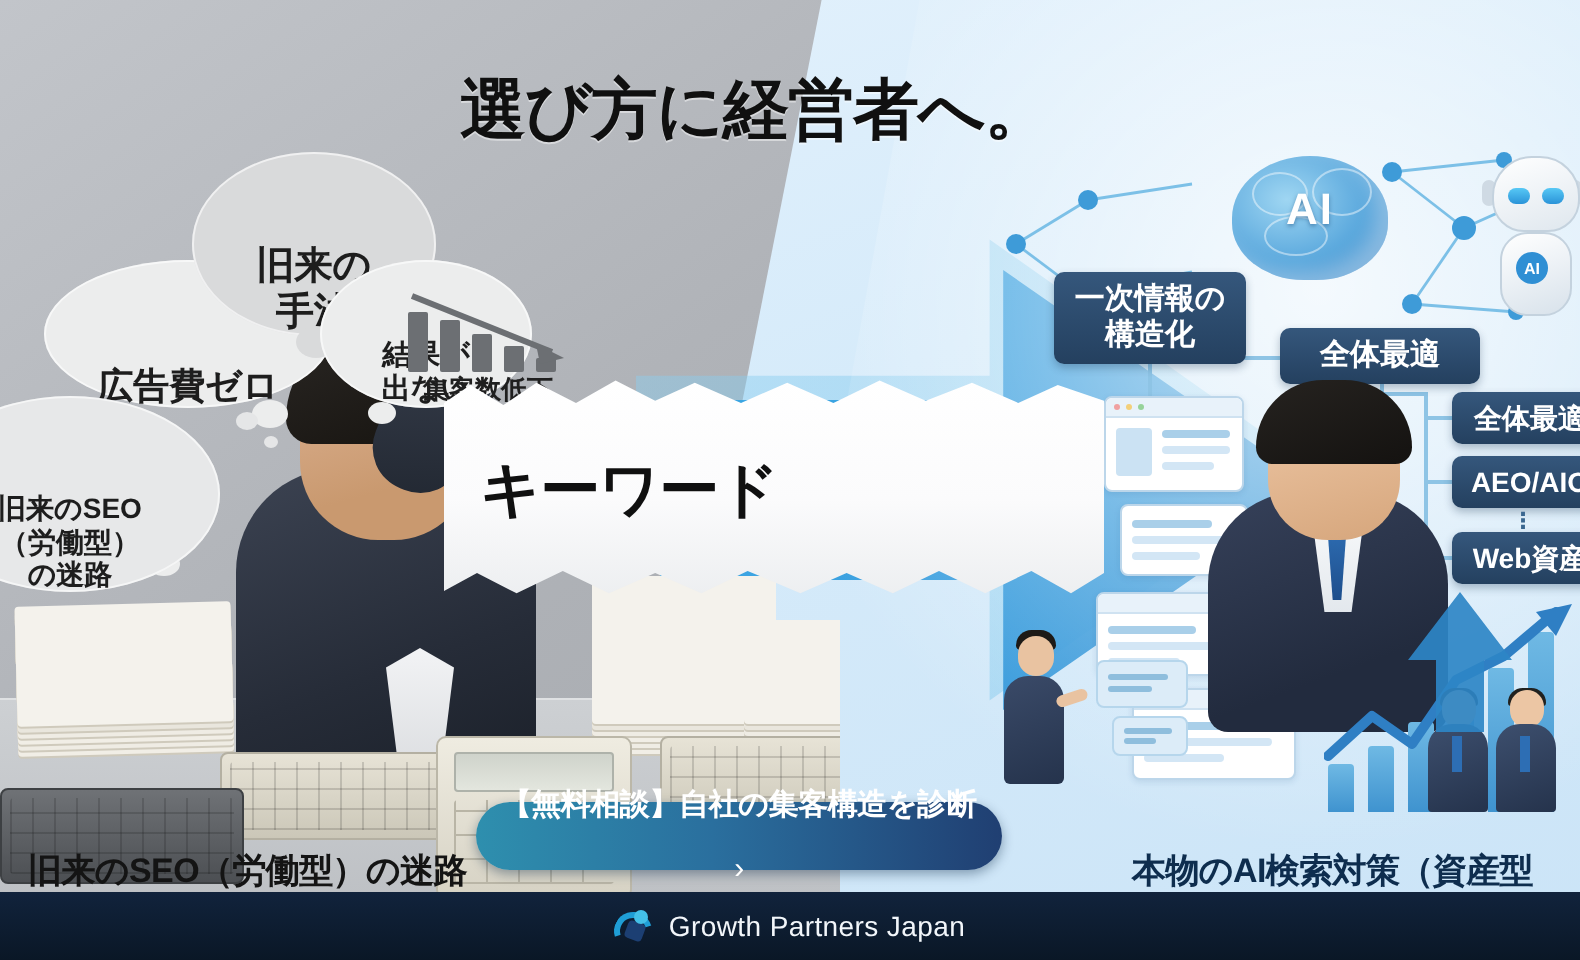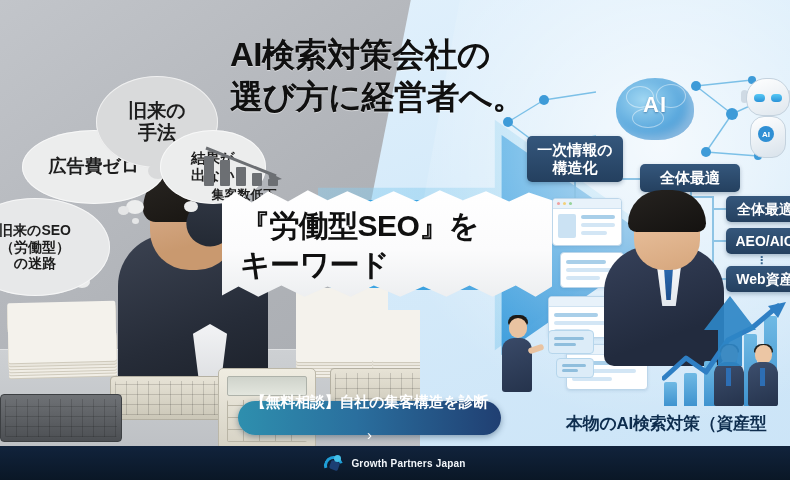--- a/index.html
+++ b/index.html
@@ -103,21 +103,21 @@
   .calc-screen{position:absolute;left:8px;top:7px;right:8px;height:18px;
     background:linear-gradient(180deg,#cfd3cb,#e3e6de);border:1px solid #aeb2aa;border-radius:2px;}
   .calc-keys{position:absolute;left:8px;top:31px;right:8px;bottom:7px;border-radius:2px;
     background:
       repeating-linear-gradient(90deg,#b9b5a6 0 1px,transparent 1px 16px),
       repeating-linear-gradient(0deg,#b9b5a6 0 1px,transparent 1px 12px);}
 
   
   .bubble{
     position:absolute;background:#eceded;color:#1d1d1d;
-    border-radius:50%;display:flex;align-items:center;justify-content:center;
+    border-radius:50%;display:flex;align-items:flex-end;justify-content:center;
     text-align:center;line-height:1.18;font-weight:700;
     box-shadow:inset 0 0 0 1px rgba(255,255,255,.6);
   }
   .bubble::after{
     content:"";position:absolute;background:#eceded;border-radius:50%;
   }
   .b-kw{left:-26px;top:208px;width:126px;height:72px;font-size:15.5px;}
   .b-kw::after{width:16px;height:12px;right:10px;bottom:-8px;}
   .b-daily{left:22px;top:130px;width:144px;height:74px;font-size:18px;}
   .b-daily::after{width:18px;height:14px;right:22px;bottom:-10px;}
@@ -259,21 +259,21 @@
   .pi-head{position:absolute;bottom:42px;left:7px;width:17px;height:19px;background:#ecc6a4;border-radius:9px;}
   .pi-hair{position:absolute;bottom:53px;left:6px;width:19px;height:9px;background:#20211f;border-radius:9px 9px 2px 2px;}
   .pi-tie{position:absolute;bottom:20px;left:12px;width:5px;height:18px;background:#2d6eb4;}
 
   
   .cap-left{
     position:absolute;left:14px;top:424px;font-size:17px;font-weight:800;
     color:#141414;letter-spacing:-.3px;z-index:30;
   }
   .cap-right{
-    position:absolute;left:566px;top:412px;font-size:17px;font-weight:800;
+    position:absolute;left:566px;top:424px;font-size:17px;font-weight:800;
     color:#0e2d4e;letter-spacing:-.3px;white-space:nowrap;z-index:30;
   }
 
   
   .cta{
     position:absolute;left:238px;top:401px;width:263px;height:34px;border-radius:17px;
     background:linear-gradient(90deg,#2e8fae 0%,#2a6f9e 45%,#203f72 100%);
     color:#fff;display:flex;align-items:center;justify-content:center;gap:14px;
     font-size:15px;font-weight:800;letter-spacing:-.2px;z-index:30;
     box-shadow:0 2px 6px rgba(10,40,70,.4);
@@ -286,21 +286,21 @@
     position:absolute;left:0;bottom:0;width:100%;height:34px;
     background:linear-gradient(180deg,#11233c,#0a1726);
     display:flex;align-items:center;justify-content:center;gap:8px;z-index:31;
   }
   .logo-mark{width:19px;height:19px;position:relative;}
   .logo-mark b{position:absolute;display:block;}
   .lm1{left:0;top:2px;width:13px;height:13px;border:3.4px solid #1f9ed6;border-radius:50%;
        border-right-color:transparent;border-bottom-color:transparent;transform:rotate(28deg);}
   .lm2{left:6px;top:7px;width:9px;height:9px;background:#1c3f73;border-radius:2px;transform:rotate(20deg);}
   .lm3{left:10px;top:1px;width:7px;height:7px;background:#44c0e8;border-radius:50%;}
-  .logo-text{color:#f2f6fa;font-size:10px;font-weight:700;letter-spacing:.2px;}
+  .logo-text{color:#f2f6fa;font-size:14px;font-weight:400;letter-spacing:.2px;}
 </style>
 </head>
 <body>
 
 <div class="stage">
 
   <div class="bg-left"></div>
   <div class="bg-right"></div>
   <div class="arrow-big pale"></div>
   <div class="arrow-big"></div>
@@ -523,30 +523,29 @@
         <div class="pi-body"></div>
         <div class="pi-tie"></div>
     </div>
   </div>
 
   <svg style="position:absolute;left:700px;top:296px;width:58px;height:70px;">
     <polygon points="30,0 56,34 42,34 42,70 18,70 18,34 4,34" fill="#2e85c6" opacity=".92"></polygon>
   </svg>
 
   <div class="headline">
-    <div>AI検索対策会社の</div>
     <div>選び方に経営者へ。</div>
   </div>
 
   <div class="torn"></div>
   <div class="torn-text">
-    <div>『労働型SEO』を</div>
     <div>キーワード</div>
   </div>
 
+  <div class="cap-left">旧来のSEO（労働型）の迷路</div>
   <div class="cap-right">本物のAI検索対策（資産型</div>
 
   <div class="cta">
     <span>【無料相談】自社の集客構造を診断</span>
     <span class="cta-arrow">›</span>
   </div>
 
   <div class="footer">
     <span class="logo-mark">
       <b class="lm1"></b>

